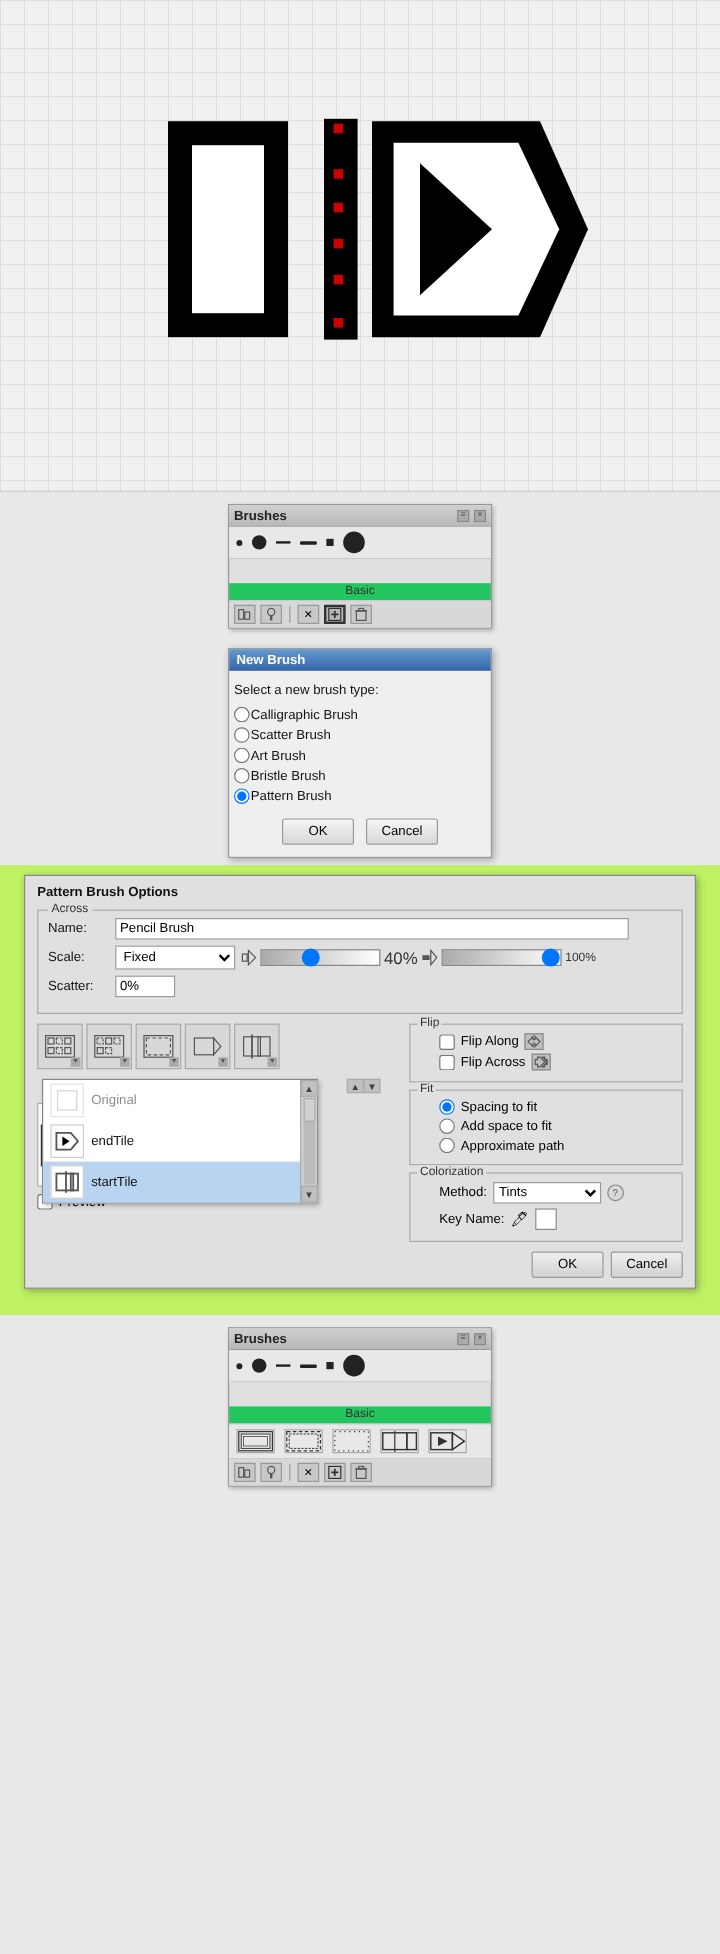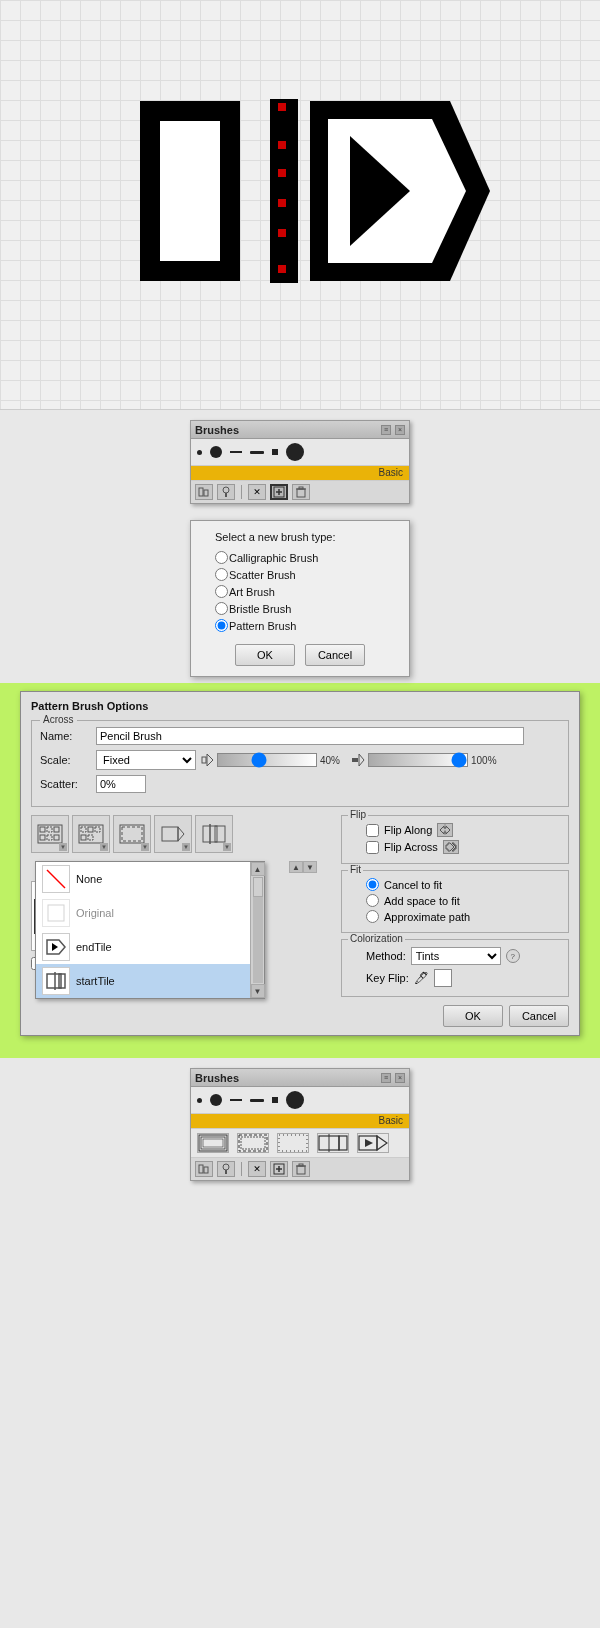--- a/index.html
+++ b/index.html
@@ -75,24 +75,25 @@
       background: #e8e8e8;
       border-bottom: 1px solid #ccc;
     }
     .brush-dot-sm { width: 5px; height: 5px; border-radius: 50%; background: #222; }
     .brush-dot-md { width: 12px; height: 12px; border-radius: 50%; background: #222; }
     .brush-dash { width: 12px; height: 2px; background: #222; }
     .brush-dash-wide { width: 14px; height: 3px; background: #222; border-radius: 1px; }
     .brush-dot-lg { width: 18px; height: 18px; border-radius: 50%; background: #222; }
     .brush-rect-sm { width: 6px; height: 6px; background: #222; }
     .basic-label-row {
-      display: flex; justify-content: flex-end;
+      display: flex; justify-content: center;
       padding: 1px 6px 2px;
-      background: #eab308;
+      background: #22c55e;
       border-bottom: 1px solid #ccc;
+      margin-top: 20px;
     }
     .basic-label { font-size: 10px; color: #333; }
     .brushes-toolbar {
       display: flex;
       align-items: center;
       padding: 3px 4px;
       gap: 4px;
       background: #d8d8d8;
     }
     .tb-btn {
@@ -123,21 +124,21 @@
     .dialog-titlebar {
       background: linear-gradient(to bottom, #6699cc, #3366aa);
       color: white;
       font-size: 11px;
       font-weight: bold;
       padding: 3px 6px;
       display: flex;
       align-items: center;
       justify-content: space-between;
     }
-    .dialog-body { padding: 10px 24px; }
+    .dialog-body { padding: 10px 4px; }
     .dialog-subtitle {
       font-size: 11px;
       margin-bottom: 8px;
       color: #111;
     }
     .radio-row {
       display: flex; align-items: center; gap: 1px;
       margin: 4px 0;
     }
     .radio-row input[type=radio] { margin: 0; }
@@ -211,21 +212,21 @@
       display: flex; align-items: center; gap: 3px; flex: 1;
     }
     .pbo-slider {
       width: 100px;
       height: 14px;
       -webkit-appearance: none;
       background: linear-gradient(to right, #aaa, #fff);
       border: 1px solid #888;
       outline: none;
     }
-    .pbo-pct-val { font-size: 10px; color: #333; min-width: 28px; }
+    .pbo-pct-val { font-size: 14px; color: #333; min-width: 28px; }
     .pbo-pct-max { font-size: 10px; color: #333; min-width: 36px; }
     .pbo-spacing-input { width: 50px; }
 
     
     .tile-row {
       display: flex; align-items: center; gap: 3px;
       margin-bottom: 8px;
     }
     .tile-btn {
       width: 38px; height: 38px;
@@ -505,20 +506,23 @@
             <line x1="0" y1="3" x2="10" y2="3" stroke="#555" stroke-width="1"></line>
             <rect x="3" y="1" width="4" height="2" fill="none" stroke="#555" stroke-width="1"></rect>
           </svg>
       </div>
     </div>
   </div>
 </div>
 
 <div class="dialog-wrap">
   <div class="dialog-box">
+    <div class="dialog-titlebar">
+      <span>New Brush</span>
+    </div>
     <div class="dialog-body">
       <div class="dialog-subtitle">Select a new brush type:</div>
       <div class="radio-row">
         <input type="radio" name="brushtype" style="">
         <span class="radio-label">Calligraphic Brush</span>
       </div>
       <div class="radio-row">
         <input type="radio" name="brushtype" style="">
         <span class="radio-label">Scatter Brush</span>
       </div>
@@ -643,28 +647,20 @@
       <div style="position:relative; margin-left: 4px; margin-bottom: 8px;">
 
         <div style="display:flex; align-items:center; justify-content:flex-end; margin-right:14px; margin-bottom:1px;">
           <div style="width:14px;height:12px;background:#c0c0c0;border:1px solid #aaa;display:flex;align-items:center;justify-content:center;font-size:8px;color:#444;">▲</div>
           <div style="width:14px;height:12px;background:#c0c0c0;border:1px solid #aaa;display:flex;align-items:center;justify-content:center;font-size:8px;color:#444;">▼</div>
         </div>
         <div class="dropdown-popup-menu">
           <div class="dropdown-scrollbar-area">
             <div class="dropdown-list">
 
-              <div class="dropdown-item">
-                <div class="dropdown-item-icon">
-                  <svg width="22" height="22" viewBox="0 0 22 22">
-                        <line x1="2" y1="2" x2="20" y2="20" stroke="red" stroke-width="1.5"></line>
-                      </svg>
-                </div>
-                <span>None</span>
-              </div>
 
               <div class="dropdown-item" style="opacity:0.5;">
                 <div class="dropdown-item-icon">
                   <svg width="22" height="22" viewBox="0 0 22 22">
                         <rect x="3" y="3" width="16" height="16" fill="none" stroke="#aaa" stroke-width="1"></rect>
                       </svg>
                 </div>
                 <span>Original</span>
               </div>
 
@@ -745,21 +741,21 @@
               <path d="M8,2 L12,6 L8,10 L10,10 L10,8 L12,8 L12,4 L10,4 L10,2 Z" fill="none" stroke="#555" stroke-width="1"></path>
             </svg>
           </div>
         </div>
       </div>
 
       <div class="section-border">
         <span class="section-legend">Fit</span>
         <div class="fit-row">
           <input type="radio" name="fit" checked="" class="pbo-radio" style="">
-          <span>Cancel to fit</span>
+          <span>Spacing to fit</span>
         </div>
         <div class="fit-row">
           <input type="radio" name="fit" class="pbo-radio" style="">
           <span>Add space to fit</span>
         </div>
         <div class="fit-row">
           <input type="radio" name="fit" class="pbo-radio" style="">
           <span>Approximate path</span>
         </div>
       </div>
@@ -770,21 +766,21 @@
           <span>Method:</span>
           <select class="colorization-select">
             <option>None</option>
             <option selected="">Tints</option>
             <option>Tints and Shades</option>
             <option>Hue Shift</option>
           </select>
           <div class="tip-icon">?</div>
         </div>
         <div class="color-row" style="margin-top:4px;">
-          <span>Key Flip:</span>
+          <span>Key Name:</span>
           <span class="eyedropper-icon" title="Eyedropper">🖊</span>
           <div class="key-color-swatch"></div>
         </div>
       </div>
 
       <div class="pbo-bottom-buttons">
         <button class="pbo-action-btn">OK</button>
         <button class="pbo-action-btn">Cancel</button>
       </div>
     </div>

